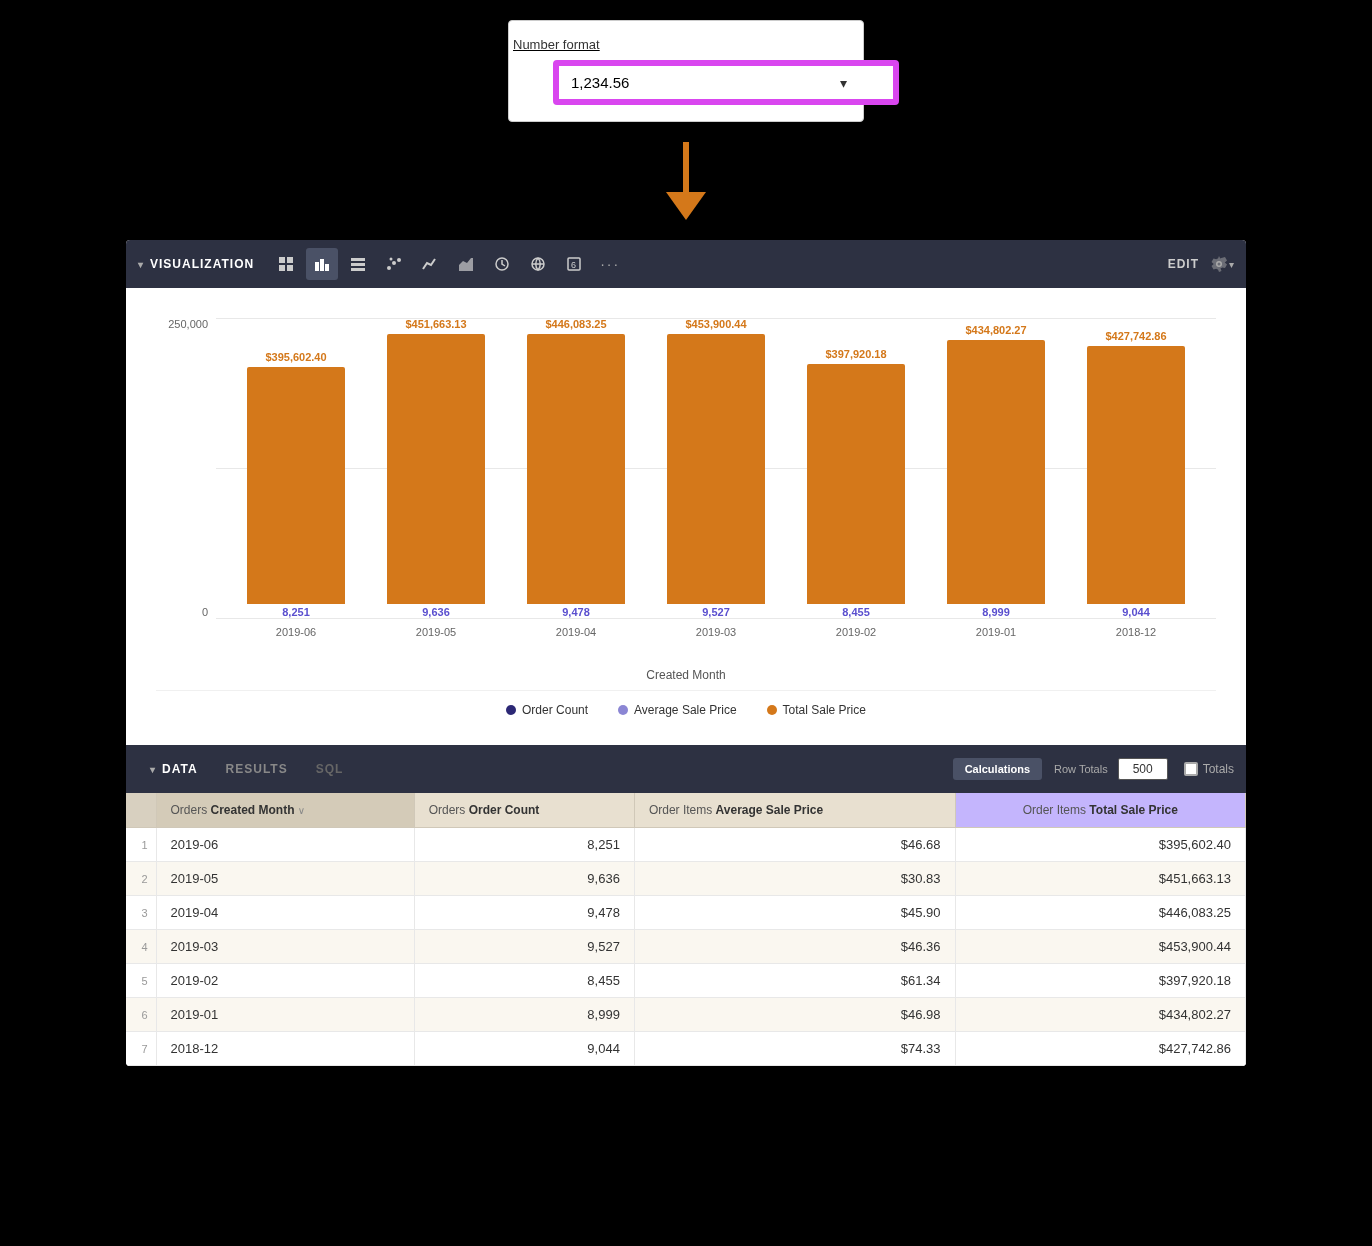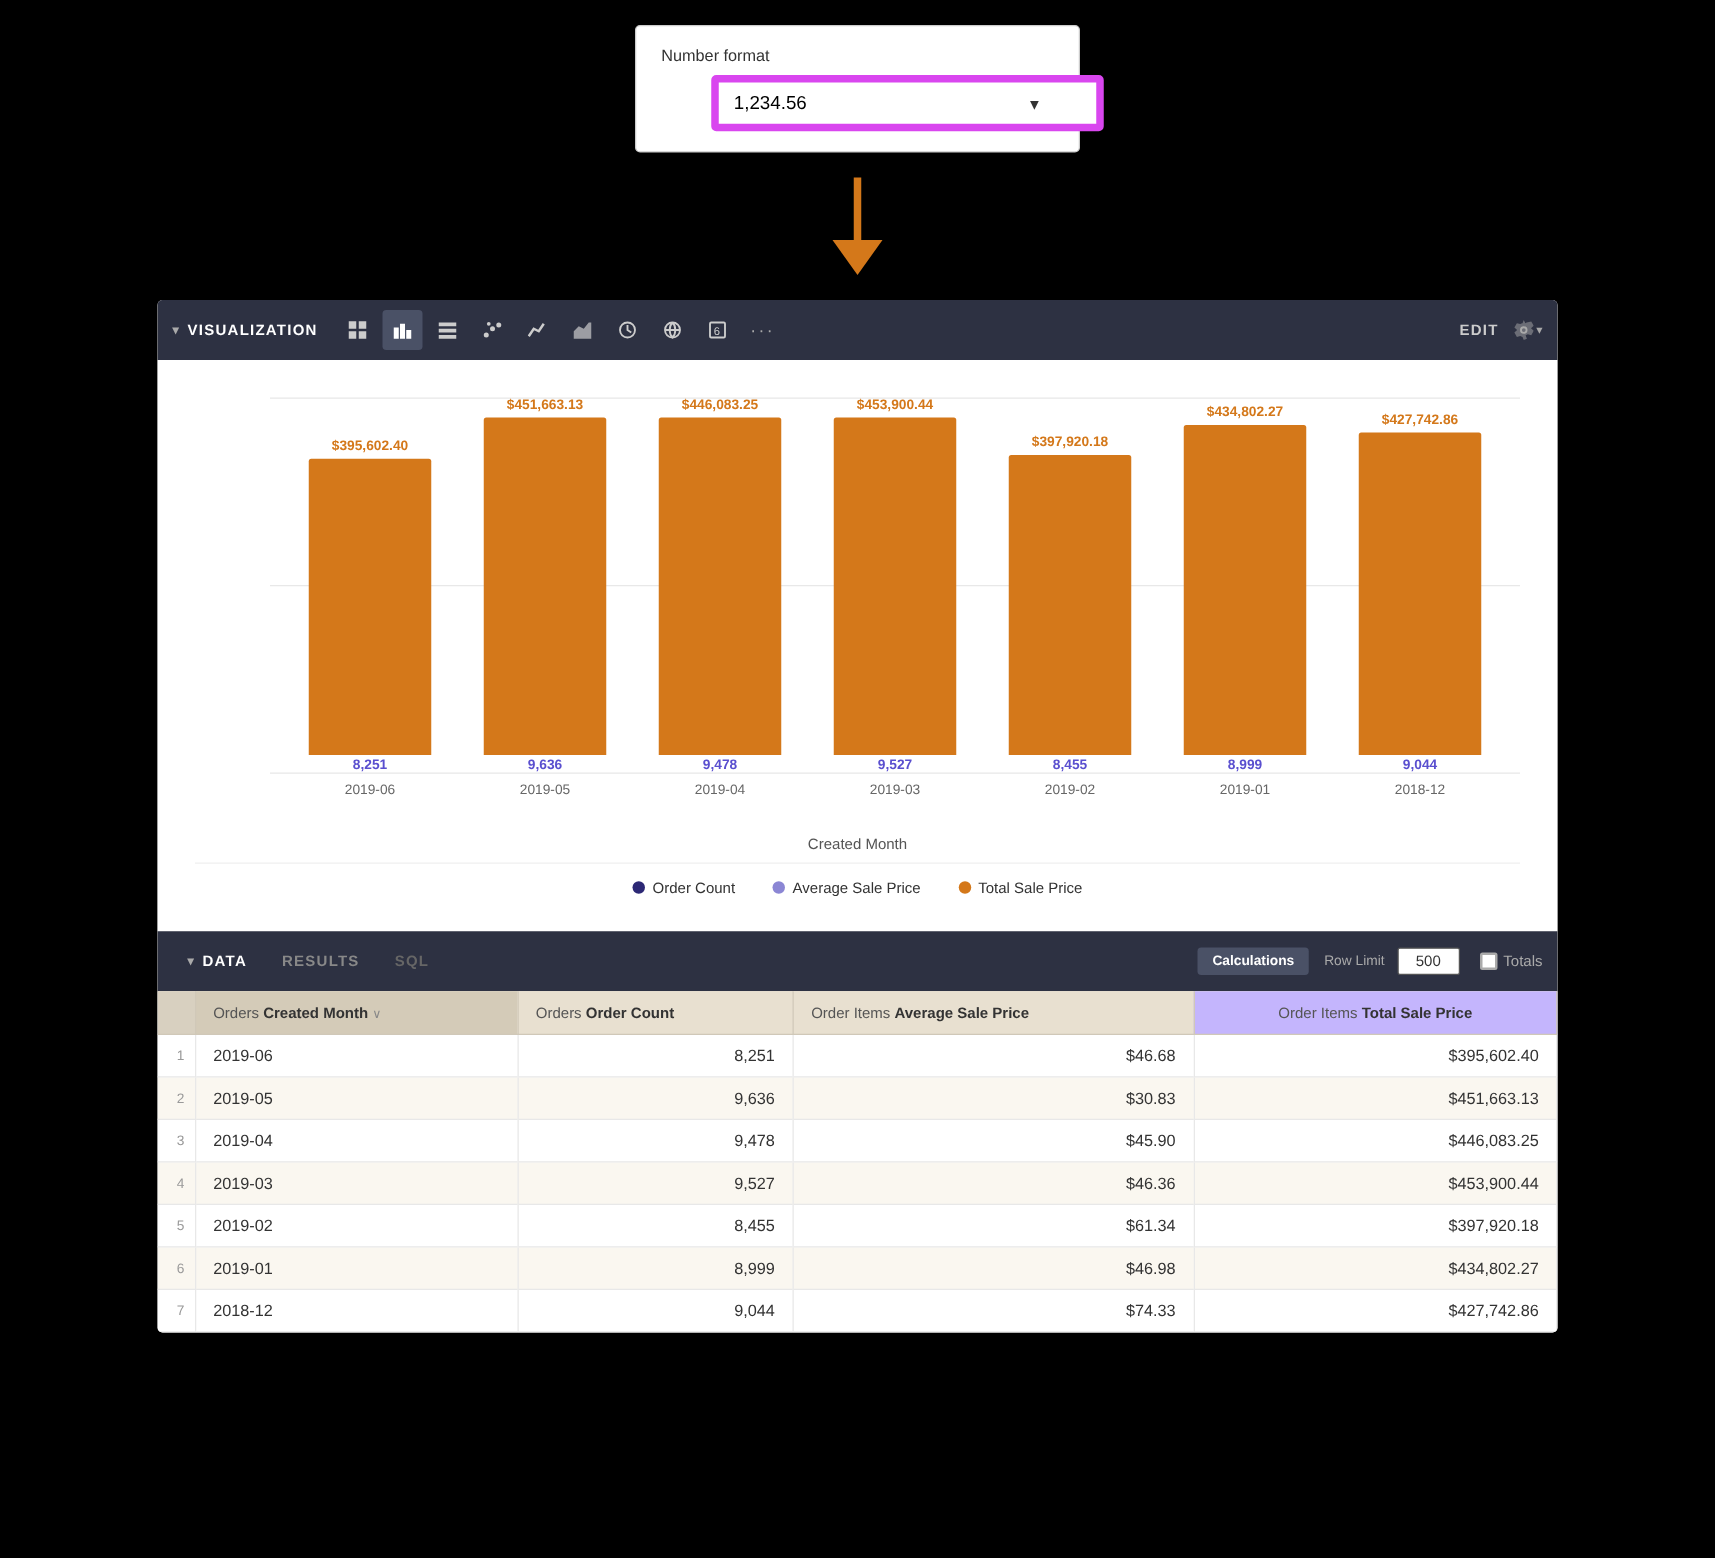--- a/index.html
+++ b/index.html
@@ -12,23 +12,24 @@
       flex-direction: column;
       align-items: center;
       padding: 20px 0;
     }
 
     
     .number-format-popup {
       background: #fff;
       border: 1px solid #ccc;
       border-radius: 4px;
-      padding: 16px 20px;
+      padding: 16px 4px;
       width: 356px;
       margin-bottom: 20px;
+      text-decoration: underline;
     }
     .number-format-label {
       font-size: 13px;
       color: #333;
       margin-bottom: 8px;
     }
     .number-format-select-wrapper {
       position: relative;
     }
     .number-format-select-wrapper select {
@@ -515,20 +516,24 @@
       <svg width="16" height="16" viewBox="0 0 16 16" fill="#aaa">
           <path d="M8 5a3 3 0 1 0 0 6 3 3 0 0 0 0-6zm0 1.5a1.5 1.5 0 1 1 0 3 1.5 1.5 0 0 1 0-3z"></path>
           <path d="M8 0l-1 2.5A5.5 5.5 0 0 0 5.2 3.2L2.5 2.5l-2 3.5L2.7 8 .5 10l2 3.5 2.7-.7A5.5 5.5 0 0 0 7 13.5L8 16l2.5-1-1-2.8a5.5 5.5 0 0 0 1.8-.8l2.7.7 2-3.5-2.2-2 2.2-2-2-3.5-2.7.7A5.5 5.5 0 0 0 9.3 2.5L8 0z" opacity="0.5"></path>
         </svg>
       <span style="color:#aaa;font-size:10px;">▾</span>
     </div>
   </div>
 
   <div class="chart-area">
     <div class="chart-wrapper" id="chart-wrapper">
+      <div class="chart-y-axis" id="y-axis">
+        <div class="y-label">250,000</div>
+        <div class="y-label">0</div>
+      </div>
       <div class="chart-plot" id="chart-plot">
         <div class="chart-grid-lines">
           <div class="grid-line" style="top:0%"></div>
           <div class="grid-line" style="top:50%"></div>
           <div class="grid-line" style="top:100%"></div>
         </div>
         <div class="bars-container" id="bars-container">
 
         <div class="bar-group">
               <div class="bar-value-label">$395,602.40</div>
@@ -598,21 +603,21 @@
 
   <div class="data-header">
     <div class="data-tab active-tab">
       <span style="color:#aaa;font-size:10px;">▾</span>
       <span>DATA</span>
     </div>
     <div class="results-tab">RESULTS</div>
     <div class="sql-tab">SQL</div>
     <div class="data-header-spacer"></div>
     <div class="calculations-btn">Calculations</div>
-    <span class="row-limit-label">Row Limit</span>
+    <span class="row-limit-label">Row Totals</span>
     <input class="row-limit-input" value="500" type="text" style="">
     <div class="totals-label">
       <div class="totals-checkbox"></div>
       <span>Totals</span>
     </div>
   </div>
 
   <table class="data-table">
     <thead>
       <tr>

